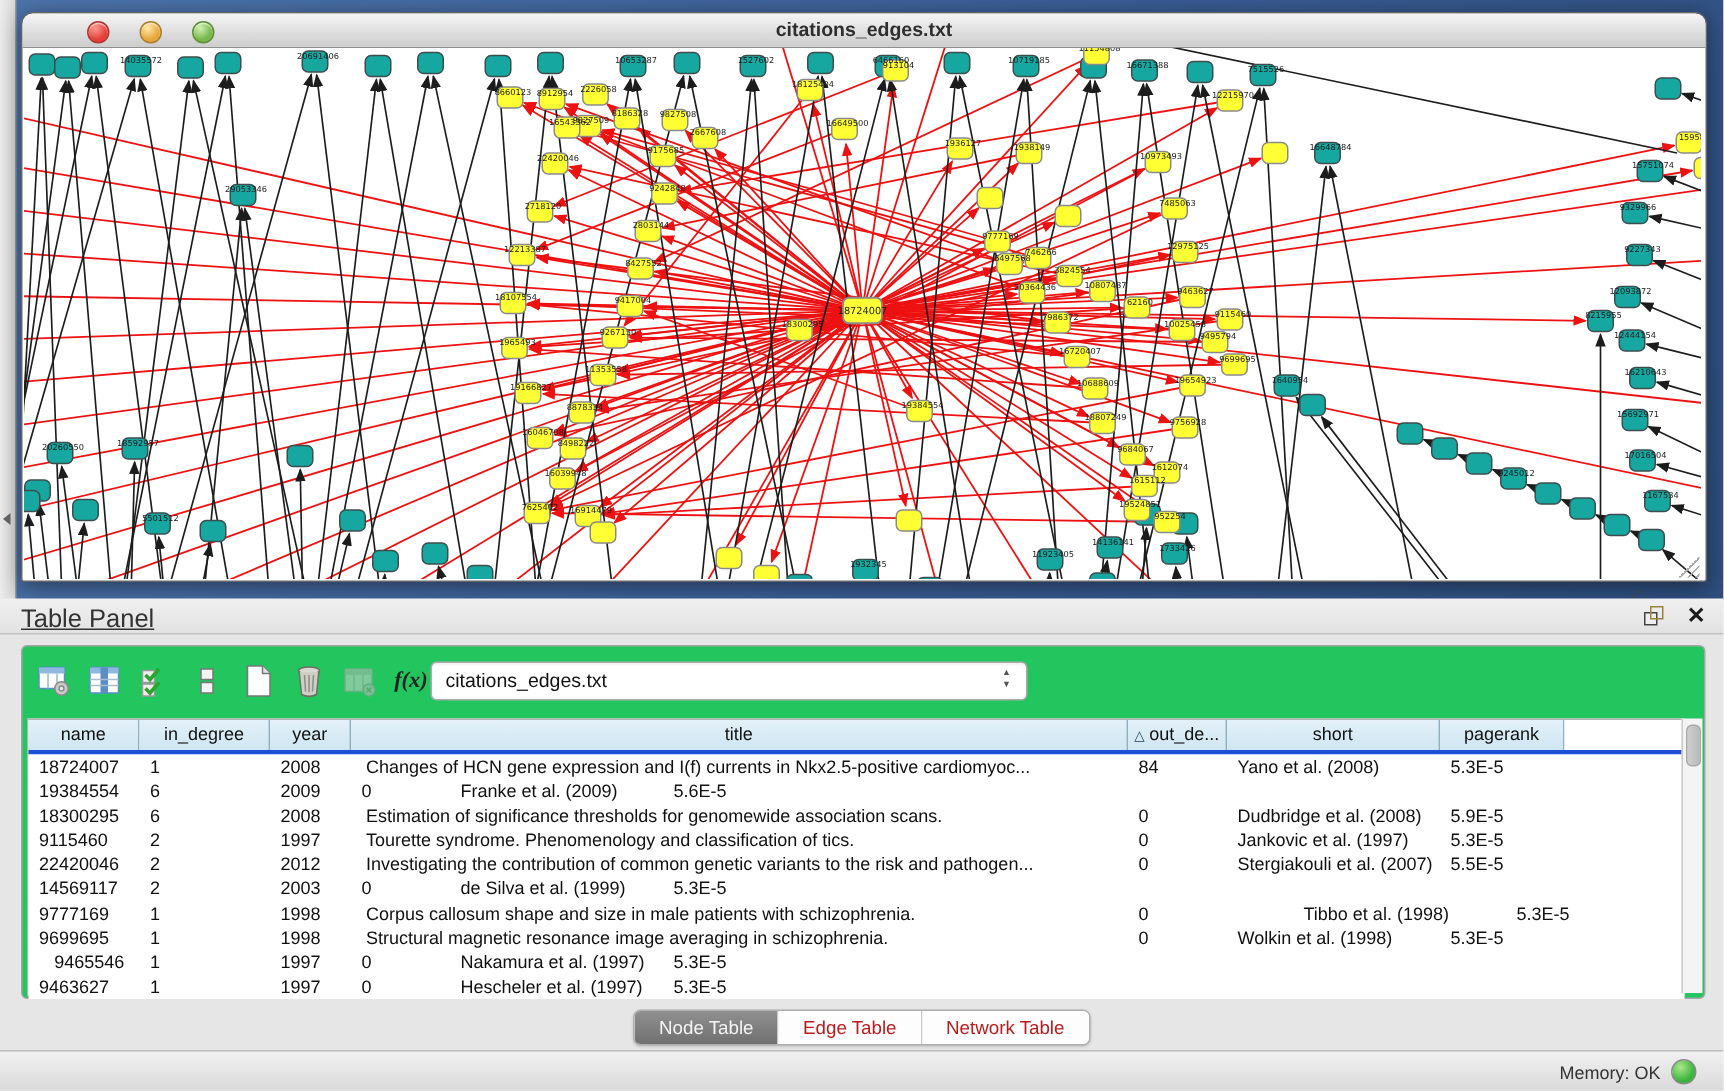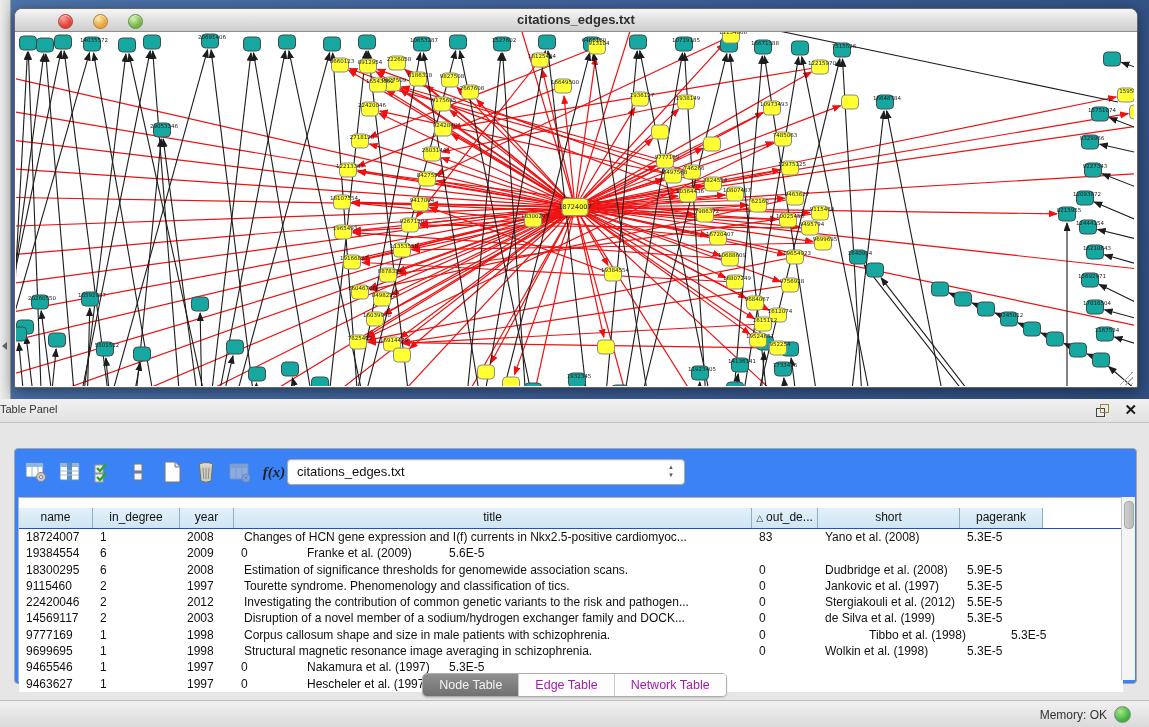--- a/index.html
+++ b/index.html
@@ -13,46 +13,46 @@
   .titlebar .title{position:absolute;left:0;right:0;top:3px;text-align:center;font-size:13px;font-weight:600;color:#2e2e2e;}
   .light{position:absolute;top:5px;width:13px;height:13px;border-radius:50%;box-shadow:inset 0 1px 1px rgba(255,255,255,.7);}
   .light.red{left:43px;background:radial-gradient(circle at 35% 30%,#ff9a94,#e24039 60%);border:1px solid #b03730;}
   .light.yellow{left:78px;background:radial-gradient(circle at 35% 30%,#ffe9a8,#e7a63d 60%);border:1px solid #ad7d2a;}
   .light.green{left:113px;background:radial-gradient(circle at 35% 30%,#d2f2b4,#77b74b 60%);border:1px solid #5d8f39;}
   .viewport{position:absolute;left:1px;top:23px;width:1118px;height:354px;background:#fff;overflow:hidden;}
   .grip{position:absolute;right:1px;bottom:1px;width:14px;height:14px;background:
     linear-gradient(135deg,transparent 50%,#aaa 50%,#aaa 56%,transparent 56%,transparent 70%,#aaa 70%,#aaa 76%,transparent 76%,transparent 90%,#aaa 90%,#aaa 96%,transparent 96%);}
   
   #tp-header{position:absolute;left:0;top:399px;width:1149px;height:23px;background:linear-gradient(#f0f0f0,#e2e2e2);border-bottom:1px solid #c4c4c4;}
-  #tp-title{position:absolute;left:0;top:4px;font-size:11px;color:#333;}
+  #tp-title{position:absolute;left:14px;top:4px;font-size:17px;color:#333;text-decoration:underline;}
   #tp-float{position:absolute;right:40px;top:5px;width:13px;height:13px;}
   #tp-float .sq1{position:absolute;left:0;bottom:0;width:7px;height:7px;border:1.5px solid #444;background:#eee;}
   #tp-float .sq2{position:absolute;right:0;top:0;width:7px;height:7px;border:1.5px solid #9a8435;background:transparent;}
   #tp-close{position:absolute;right:12px;top:2px;font-size:15px;font-weight:bold;color:#1a1a1a;cursor:default;}
-  #tp-box{position:absolute;left:14px;top:448px;width:1121px;height:234px;background:#3b82f6;border:1px solid #a6a6a6;border-radius:4px;}
+  #tp-box{position:absolute;left:14px;top:430px;width:1121px;height:234px;background:#22c55e;border:1px solid #a6a6a6;border-radius:4px;}
   #tp-toolbar{position:absolute;left:6px;top:8px;height:30px;display:flex;align-items:center;}
   .tbtn{width:30px;height:28px;display:flex;align-items:center;justify-content:center;margin-right:4px;}
   .fx{font-family:"Liberation Serif",serif;font-style:italic;font-size:15px;font-weight:bold;color:#222;}
   #tbl-select{position:absolute;left:272px;top:10px;width:396px;height:24px;background:#fff;border:1px solid #ababab;border-radius:4px;box-shadow:inset 0 1px 2px rgba(0,0,0,.08);}
   #tbl-select .val{position:absolute;left:9px;top:4px;font-size:13px;color:#111;}
   #tbl-select .arrows{position:absolute;right:10px;top:3px;font-size:6px;color:#555;line-height:8px;text-align:center;}
   #grid{position:absolute;left:3px;top:48px;width:1104px;height:183px;background:#fff;border:1px solid #b5b5b5;border-right:none;}
-  .hrow{display:flex;height:20px;border-bottom:1px solid #1d4ed8;margin-top:10px;}
+  .hrow{display:flex;height:20px;border-bottom:3px solid #1d4ed8;}
   .hcell{box-sizing:border-box;background:linear-gradient(#e3f1f9,#cfe6f2);border-right:1px solid #8fb0bf;font-size:12px;color:#111;text-align:center;line-height:19px;overflow:hidden;white-space:nowrap;}
   .hcell.empty{background:#fff;border-right:none;}
   .trow{display:flex;height:16.3px;background:#fff;}
   .tcell{box-sizing:border-box;font-size:12px;color:#101010;line-height:16px;overflow:hidden;white-space:nowrap;padding-left:7px;}
   .tcell.title{padding-left:10px;}
   .tri{font-size:9px;color:#245;margin-right:3px;}
   #vscroll{position:absolute;right:1px;top:48px;width:13px;height:183px;background:#f4f4f4;border-left:1px solid #c9c9c9;}
   #vthumb{position:absolute;left:2px;top:4px;width:8px;height:26px;border-radius:4px;background:linear-gradient(90deg,#cfcfcf,#b9b9b9);border:1px solid #a8a8a8;}
   
   #tabs{position:absolute;left:0;top:670px;width:1149px;height:30px;display:flex;justify-content:center;align-items:center;}
   #seg{display:flex;border:1px solid #aeaeae;border-radius:5px;overflow:hidden;background:#fff;box-shadow:0 1px 2px rgba(0,0,0,.15);}
-  .seg-btn{height:22px;line-height:22px;padding:0 16px;font-size:12.5px;color:#a21caf;background:#fdfdfd;border-right:1px solid #c8c8c8;}
+  .seg-btn{height:22px;line-height:22px;padding:0 16px;font-size:12.5px;color:#b91c1c;background:#fdfdfd;border-right:1px solid #c8c8c8;}
   .seg-btn:last-child{border-right:none;}
   .seg-btn.active{background:linear-gradient(#909090,#707070);color:#f4f4f4;}
   
   #statusbar{position:absolute;left:0;top:700px;width:1149px;height:27px;background:linear-gradient(#f1f1f1,#d9d9d9);border-top:1px solid #bcbcbc;}
   #mem-label{position:absolute;right:42px;top:7px;font-size:12px;color:#333;}
   #mem-dot{position:absolute;right:18px;top:5px;width:15px;height:15px;border-radius:50%;background:radial-gradient(circle at 35% 30%,#a8e88a,#3cb33c 65%);border:1px solid #8a8a8a;}
   
   #mcursor{position:absolute;left:1088px;top:390px;font-size:11px;color:#444;transform:rotate(45deg);}
   svg text{font-family:"DejaVu Sans",sans-serif;}
 </style>
@@ -631,21 +631,21 @@
           <div class="hcell" style="width: 142px;">short</div>
           <div class="hcell" style="width: 83px;">pagerank</div>
           <div class="hcell empty" style="flex: 1 1 0%;"></div>
         </div>
       <div id="grid-body">
           <div class="trow">
             <div class="tcell" style="width: 74px;">18724007</div>
             <div class="tcell" style="width: 87px;">1</div>
             <div class="tcell" style="width: 54px;">2008</div>
             <div class="tcell title" style="width: 518px;">Changes of HCN gene expression and I(f) currents in Nkx2.5-positive cardiomyoc...</div>
-            <div class="tcell" style="width: 66px;">83</div>
+            <div class="tcell" style="width: 66px;">84</div>
             <div class="tcell" style="width: 142px;">Yano et al. (2008)</div>
             <div class="tcell" style="width: 83px;">5.3E-5</div>
           </div>
           <div class="trow">
             <div class="tcell" style="width: 74px;">19384554</div>
             <div class="tcell" style="width: 87px;">6</div>
             <div class="tcell" style="width: 54px;">2009</div>
             <div class="tcell" style="width: 66px;">0</div>
             <div class="tcell" style="width: 142px;">Franke et al. (2009)</div>
             <div class="tcell" style="width: 83px;">5.6E-5</div>
@@ -667,28 +667,27 @@
             <div class="tcell" style="width: 66px;">0</div>
             <div class="tcell" style="width: 142px;">Jankovic et al. (1997)</div>
             <div class="tcell" style="width: 83px;">5.3E-5</div>
           </div>
           <div class="trow">
             <div class="tcell" style="width: 74px;">22420046</div>
             <div class="tcell" style="width: 87px;">2</div>
             <div class="tcell" style="width: 54px;">2012</div>
             <div class="tcell title" style="width: 518px;">Investigating the contribution of common genetic variants to the risk and pathogen...</div>
             <div class="tcell" style="width: 66px;">0</div>
-            <div class="tcell" style="width: 142px;">Stergiakouli et al. (2012)</div>
+            <div class="tcell" style="width: 142px;">Stergiakouli et al. (2007)</div>
             <div class="tcell" style="width: 83px;">5.5E-5</div>
           </div>
           <div class="trow">
             <div class="tcell" style="width: 74px;">14569117</div>
             <div class="tcell" style="width: 87px;">2</div>
             <div class="tcell" style="width: 54px;">2003</div>
-            <div class="tcell title" style="width: 518px;">Disruption of a novel member of a sodium/hydrogen exchanger family and DOCK...</div>
             <div class="tcell" style="width: 66px;">0</div>
             <div class="tcell" style="width: 142px;">de Silva et al. (1999)</div>
             <div class="tcell" style="width: 83px;">5.3E-5</div>
           </div>
           <div class="trow">
             <div class="tcell" style="width: 74px;">9777169</div>
             <div class="tcell" style="width: 87px;">1</div>
             <div class="tcell" style="width: 54px;">1998</div>
             <div class="tcell title" style="width: 518px;">Corpus callosum shape and size in male patients with schizophrenia.</div>
             <div class="tcell" style="width: 66px;">0</div>
@@ -698,21 +697,21 @@
           <div class="trow">
             <div class="tcell" style="width: 74px;">9699695</div>
             <div class="tcell" style="width: 87px;">1</div>
             <div class="tcell" style="width: 54px;">1998</div>
             <div class="tcell title" style="width: 518px;">Structural magnetic resonance image averaging in schizophrenia.</div>
             <div class="tcell" style="width: 66px;">0</div>
             <div class="tcell" style="width: 142px;">Wolkin et al. (1998)</div>
             <div class="tcell" style="width: 83px;">5.3E-5</div>
           </div>
           <div class="trow">
-            <div class="tcell" style="width: 74px;">9465546</div>
+            <div class="tcell" style="width: 74px; text-align: center;">9465546</div>
             <div class="tcell" style="width: 87px;">1</div>
             <div class="tcell" style="width: 54px;">1997</div>
             <div class="tcell" style="width: 66px;">0</div>
             <div class="tcell" style="width: 142px;">Nakamura et al. (1997)</div>
             <div class="tcell" style="width: 83px;">5.3E-5</div>
           </div>
           <div class="trow">
             <div class="tcell" style="width: 74px;">9463627</div>
             <div class="tcell" style="width: 87px;">1</div>
             <div class="tcell" style="width: 54px;">1997</div>

